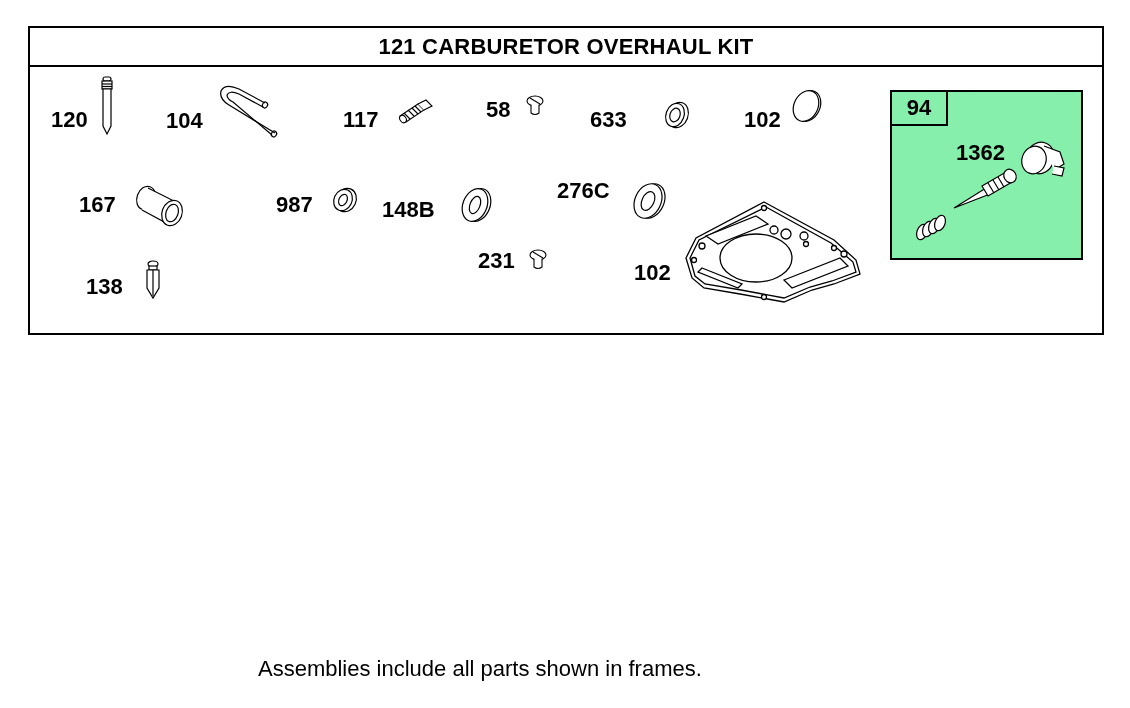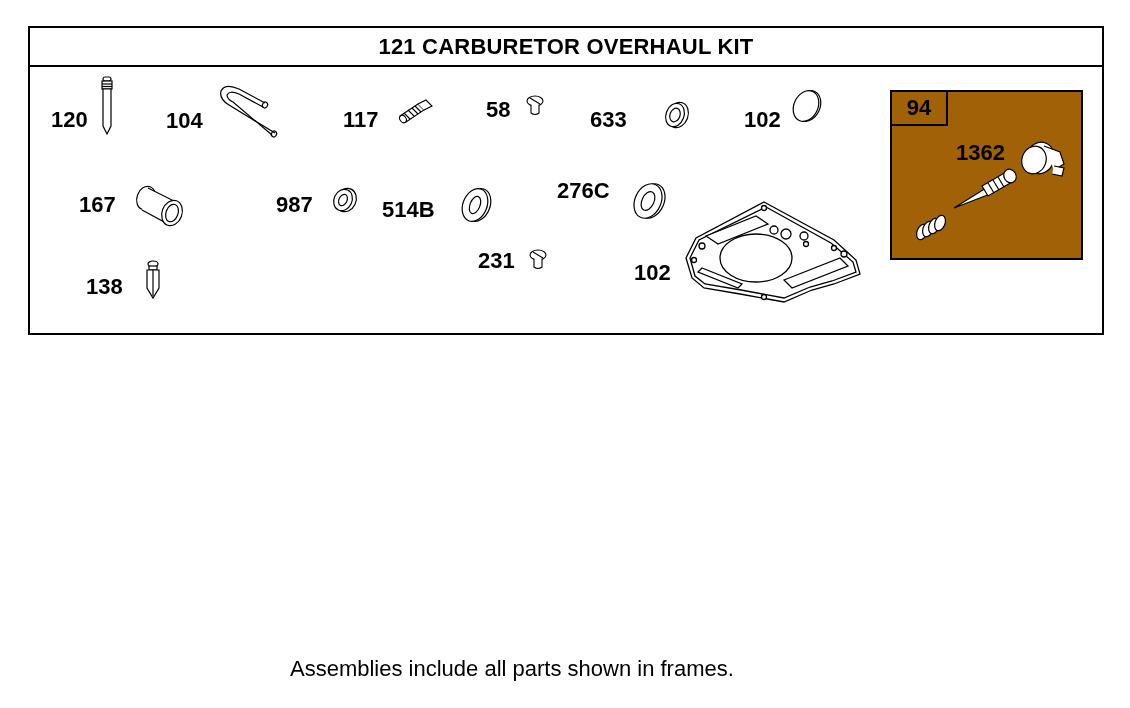--- a/index.html
+++ b/index.html
@@ -8,26 +8,26 @@
   .kit-frame { position:absolute; left:28px; top:26px; width:1076px; height:309px;
                border:2px solid #000; box-sizing:border-box; }
   .kit-title-bar { position:absolute; left:0; top:0; width:100%; height:39px;
                    border-bottom:2px solid #000; box-sizing:border-box;
                    display:flex; align-items:center; justify-content:center;
                    font-weight:bold; font-size:22px; letter-spacing:0.2px; }
   .lbl { position:absolute; font-weight:bold; font-size:22px; line-height:22px; white-space:nowrap; }
   .part { position:absolute; }
   .part svg { display:block; overflow:visible; }
   .sub-frame { position:absolute; left:890px; top:90px; width:193px; height:170px;
-               border:2px solid #000; box-sizing:border-box; background:#a16207; }
+               border:2px solid #000; box-sizing:border-box; background:#86efac; }
   .sub-tag { position:absolute; left:0; top:0; width:56px; height:34px;
              border-right:2px solid #000; border-bottom:2px solid #000; box-sizing:border-box;
              display:flex; align-items:center; justify-content:center;
              font-weight:bold; font-size:22px; }
-  .footnote { position:absolute; left:258px; top:656px; font-size:22px; white-space:nowrap;margin-left:32px; }
+  .footnote { position:absolute; left:258px; top:656px; font-size:22px; white-space:nowrap; }
 </style>
 </head>
 <body>
 
 <div class="kit-frame">
   <div class="kit-title-bar">121 CARBURETOR OVERHAUL KIT</div>
 </div>
 
 <span class="lbl" style="left:51px;top:109px">120</span>
 <div class="part" style="left:100px;top:76px">
@@ -101,21 +101,21 @@
 
 <span class="lbl" style="left:276px;top:194px">987</span>
 <div class="part" style="left:330px;top:185px">
   <svg width="28" height="30" viewBox="0 0 28 30" fill="#fff" stroke="#000" stroke-width="1.2">
     <ellipse cx="16" cy="15" rx="10" ry="12" transform="rotate(25 16 15)"></ellipse>
     <ellipse cx="13" cy="15" rx="9" ry="11" transform="rotate(25 13 15)"></ellipse>
     <ellipse cx="13" cy="15" rx="4" ry="6" transform="rotate(25 13 15)"></ellipse>
   </svg>
 </div>
 
-<span class="lbl" style="left:382px;top:199px">514B</span>
+<span class="lbl" style="left:382px;top:199px">148B</span>
 <div class="part" style="left:460px;top:186px">
   <svg width="32" height="38" viewBox="0 0 32 38" fill="#fff" stroke="#000" stroke-width="1.2">
     <ellipse cx="18" cy="19" rx="12" ry="17" transform="rotate(22 18 19)"></ellipse>
     <ellipse cx="15" cy="19" rx="12" ry="17" transform="rotate(22 15 19)"></ellipse>
     <ellipse cx="15" cy="19" rx="5" ry="9" transform="rotate(22 15 19)"></ellipse>
   </svg>
 </div>
 
 <span class="lbl" style="left:557px;top:180px">276C</span>
 <div class="part" style="left:631px;top:181px">

